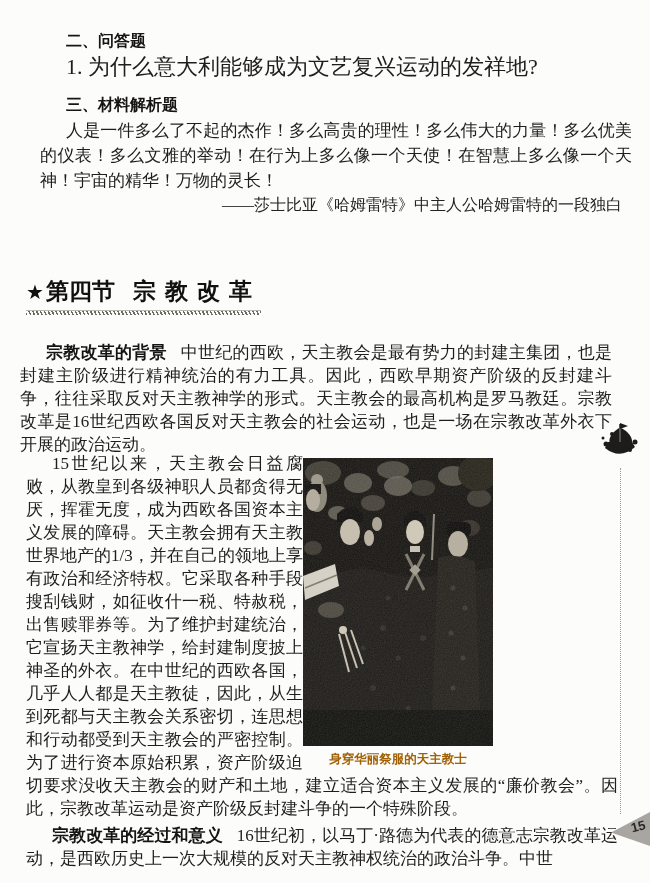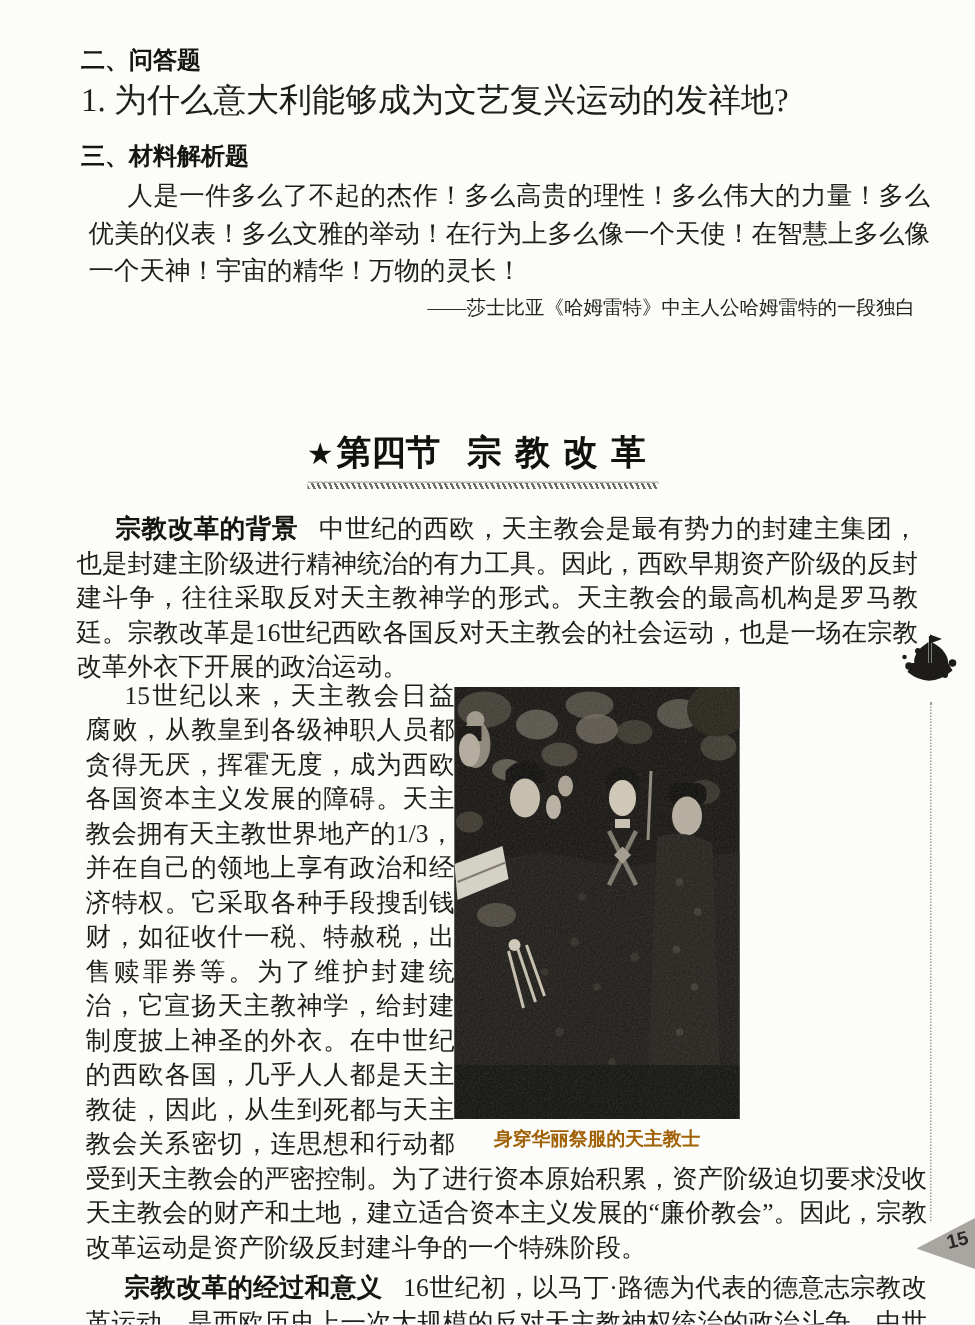--- a/index.html
+++ b/index.html
@@ -8,39 +8,39 @@
     background:#f6f5f2;
     font-family:"Liberation Serif","DejaVu Serif",serif;
     color:#1f1e1c;
     overflow:hidden;
   }
   .page{
     position:relative;width:650px;height:883px;
     background:#fcfcfa;
   }
   
-  .exercises{position:absolute;top:28px;left:28px;width:592px;}
+  .exercises{position:absolute;top:28px;left:40px;width:592px;}
   .hd{
     font-family:"Liberation Sans","DejaVu Sans",sans-serif;
     font-weight:bold;font-size:16px;line-height:26px;color:#161513;
     text-indent:26px;margin:0;
   }
   .hd.mt{margin-top:12px;}
   .q{font-size:22px;line-height:26px;margin:0;text-indent:26px;}
   .body{
     font-size:17px;line-height:25px;margin:0;
     text-align:justify;text-justify:inter-ideograph;
   }
-  .indent{text-indent:26px;margin-left:31px;}
+  .indent{text-indent:26px;}
   .source{
-    font-size:13px;line-height:24px;margin:0;text-align:right;
+    font-size:16px;line-height:24px;margin:0;text-align:right;
     padding-right:10px;color:#242321;
   }
   
-  .title-wrap{position:absolute;top:286px;left:26px;width:592px;text-align:center;}
+  .title-wrap{position:absolute;top:276px;left:26px;width:592px;}
   .title-inner{display:inline-block;}
   .title-line{
     font-family:"Liberation Sans","DejaVu Sans",sans-serif;
     font-weight:bold;font-size:23px;line-height:30px;color:#121110;
     white-space:nowrap;
   }
   .title-line .star{font-size:20px;margin-right:2px;}
   .title-line .sec-num{margin-right:18px;}
   .title-line .sec-name{letter-spacing:9px;}
   .title-underline{

